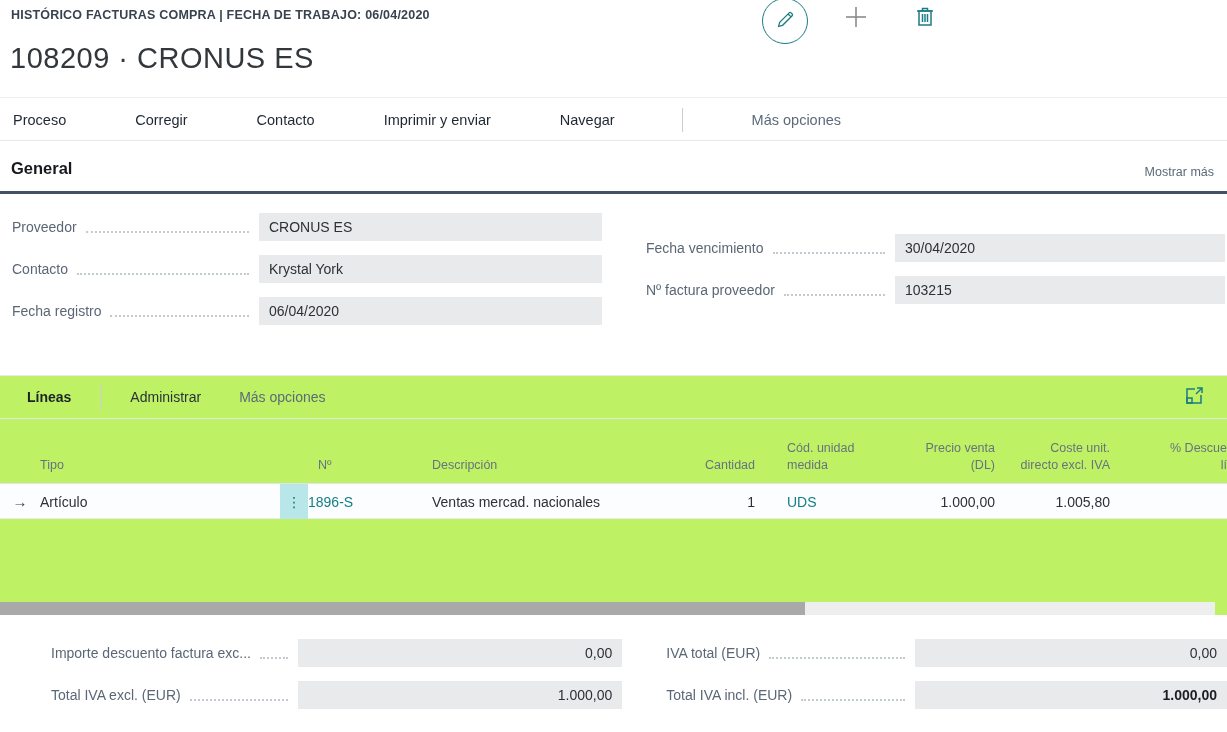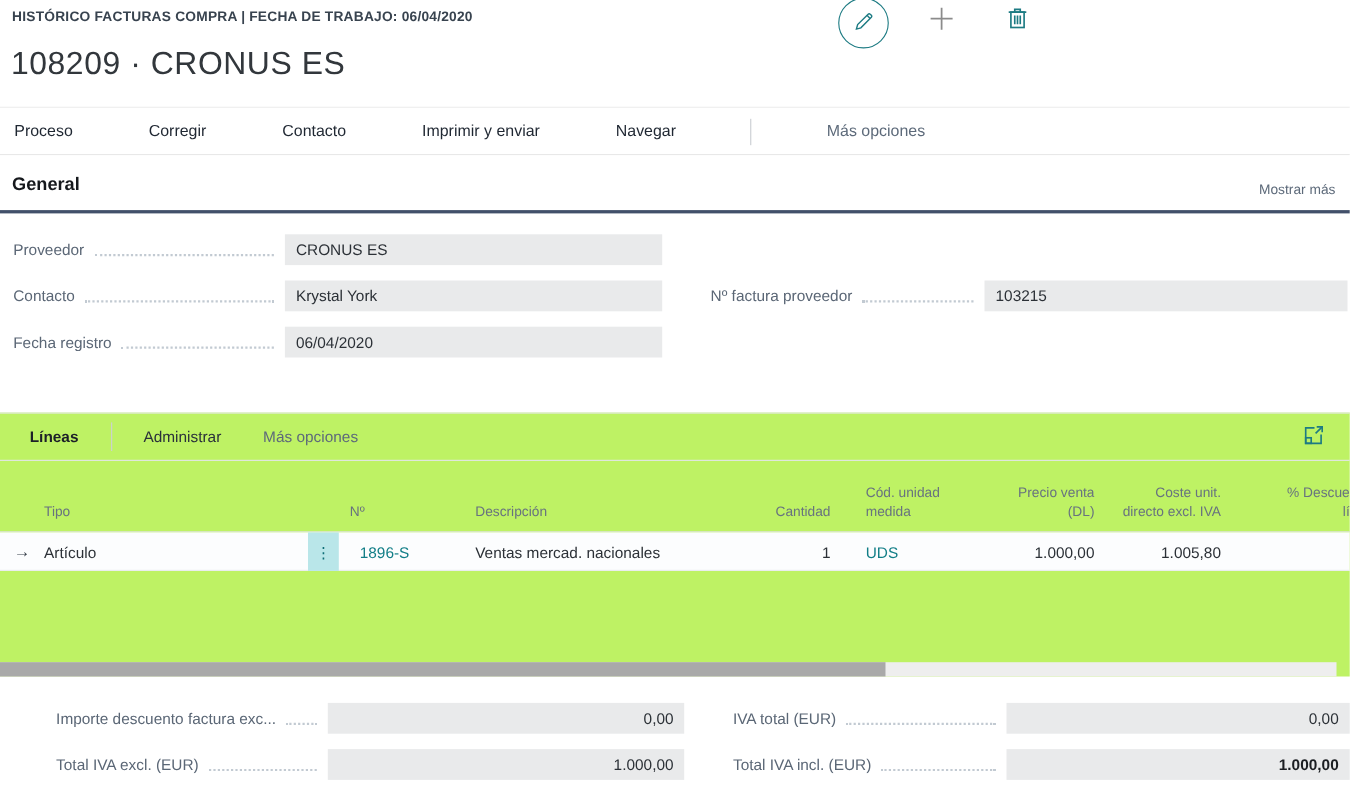--- a/index.html
+++ b/index.html
@@ -83,21 +83,21 @@
     font-size:14px; color:#2c3137;
   }
   .td { overflow:hidden; white-space:nowrap; }
   .td.r { text-align:right; }
   .row-arrow { display:flex; justify-content:center; color:#3a434d; font-size:15px; }
   .dots-cell {
     background:#b9e6e9; height:35px; display:flex; align-items:center; justify-content:center;
     color:#0e6e77; font-size:14px; letter-spacing:0; cursor:pointer; border:none;
   }
   .cell-link { color:#127e87; text-decoration:none; cursor:pointer; }
-  .td-no { padding-left:19px; }
+  .td-no { padding-left:0; }
   .uom-cell { padding-left:32px; }
   
   .hscroll { position:absolute; left:0; top:226px; width:1215px; height:13px; background:#eeeeee; }
   .hscroll-thumb { position:absolute; left:0; top:0; width:805px; height:13px; background:#a9a9a9; cursor:grab; }
   
   .totals { position:absolute; left:0; top:639px; width:100%;padding-left:39px; }
 </style>
 </head>
 <body>
 
@@ -175,20 +175,27 @@
       </div>
       <div class="field-row">
         <div class="flabel-wrap-l">
           <span class="flabel">Fecha registro</span>
           <span class="leader"></span>
         </div>
         <div class="fbox">06/04/2020</div>
       </div>
     </div>
     <div class="fcol fcol-right">
+      <div class="field-row">
+        <div class="flabel-wrap-r">
+          <span class="flabel">Fecha vencimiento</span>
+          <span class="leader"></span>
+        </div>
+        <div class="fbox">30/04/2020</div>
+      </div>
       <div class="field-row">
         <div class="flabel-wrap-r">
           <span class="flabel">Nº factura proveedor</span>
           <span class="leader"></span>
         </div>
         <div class="fbox">103215</div>
       </div>
     </div>
   </div>
 </section>

